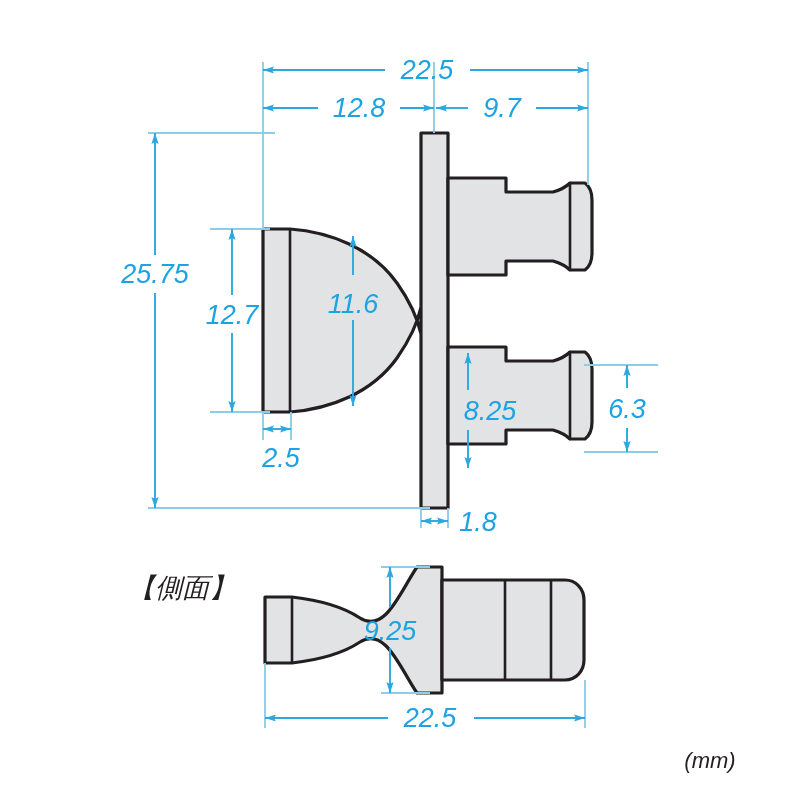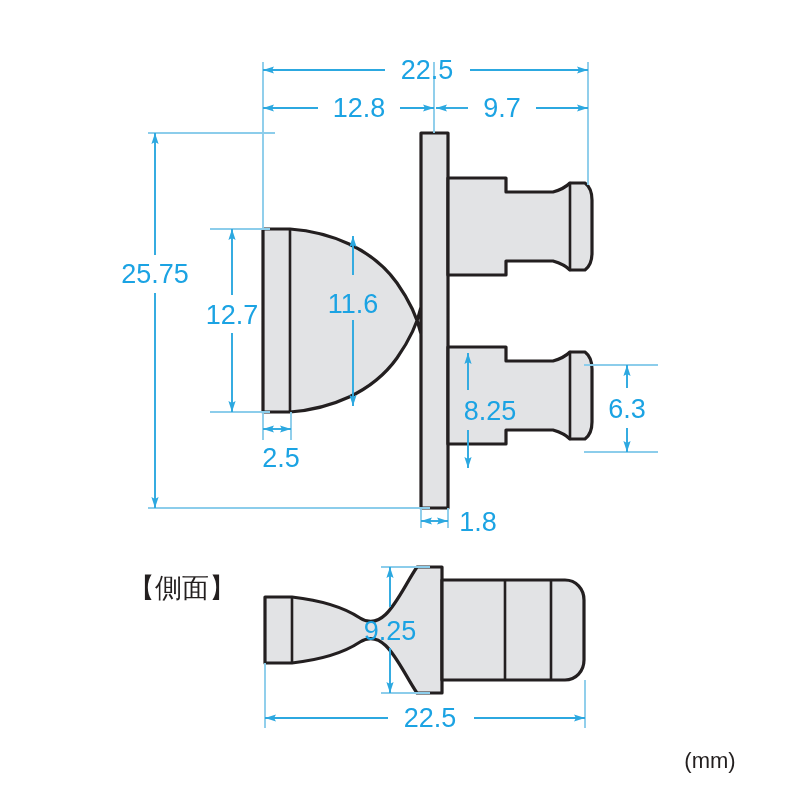--- a/index.html
+++ b/index.html
@@ -10,20 +10,21 @@
   }
   body {
     font-family: "Liberation Sans", "DejaVu Sans", sans-serif;
   }
   #drawing-root {
     position: relative;
     width: 800px;
     height: 800px;
     background: #f9a8d4;
     overflow: hidden;
+    font-style: italic;
   }
   #drawing-svg {
     display: block;
     width: 800px;
     height: 800px;
   }
   .dim-text {
     font-family: "Liberation Sans", "DejaVu Sans", sans-serif;
     font-size: 27px;
     fill: #1ba3e3;

